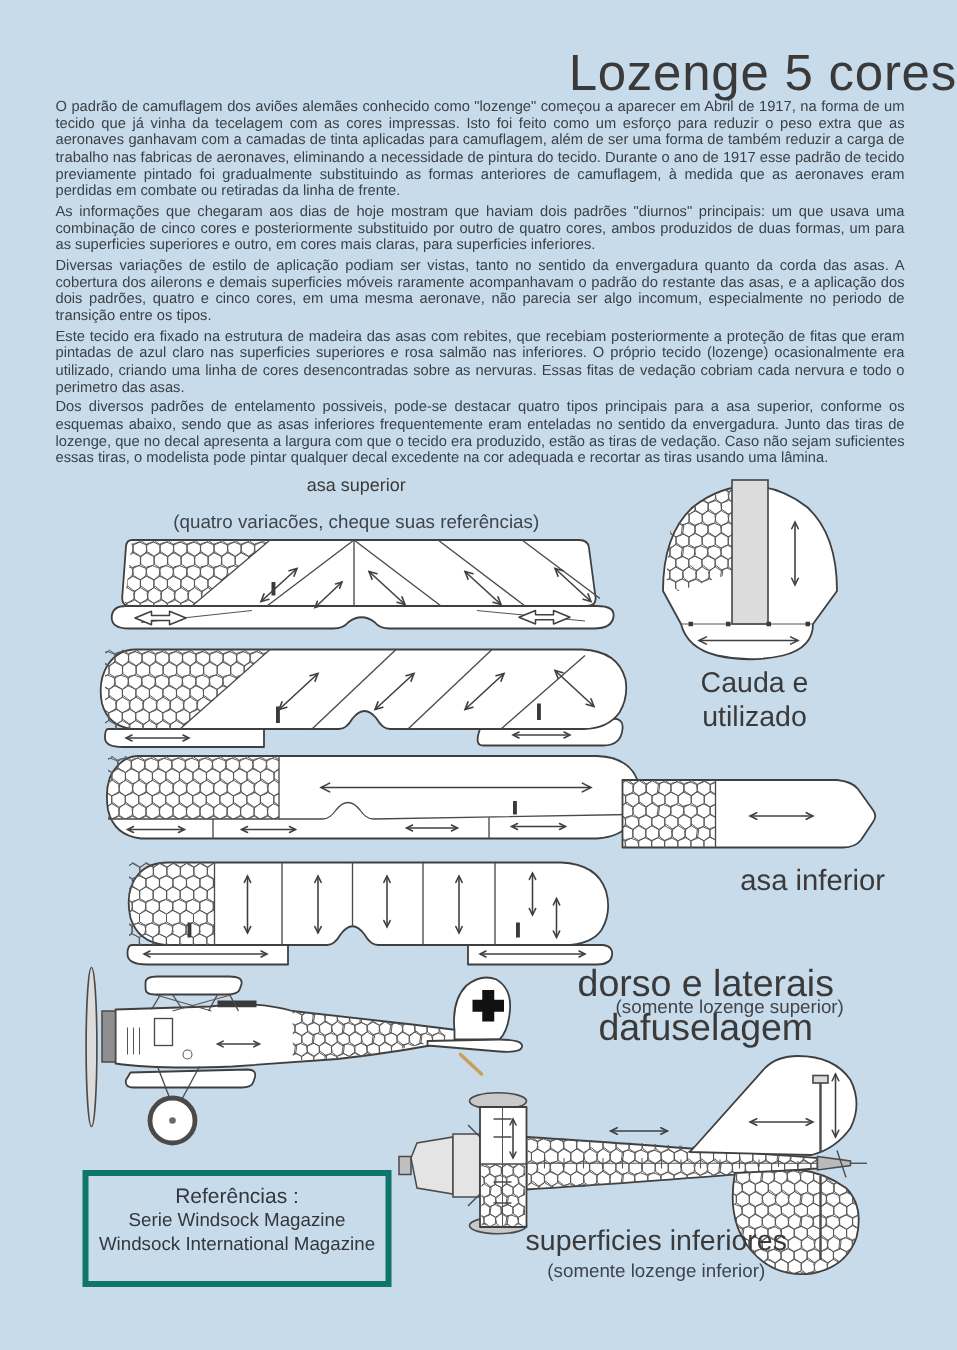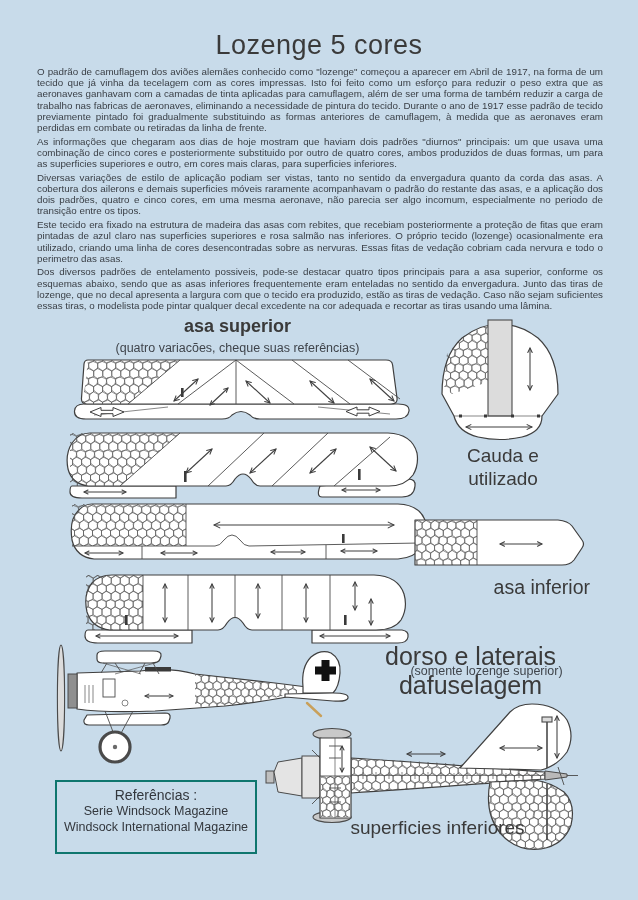--- a/index.html
+++ b/index.html
@@ -1,33 +1,33 @@
 <!DOCTYPE html>
 <html><head>
 <meta charset="utf-8">
 <style>
   html,body{margin:0;padding:0;}
   .page{position:relative;width:638px;height:900px;background:#c8dbea;overflow:hidden;
         font-family:"Liberation Sans","DejaVu Sans",sans-serif;color:#3b4047;}
-  .title{position:absolute;top:30px;left:0;width:638px;text-align:center;
-         font-size:27px;color:#3a3a3a;letter-spacing:.5px;}
+  .title{position:absolute;top:30px;left:0;width:638px;text-align:right;
+         font-size:34px;color:#3a3a3a;letter-spacing:.5px;}
   .intro{position:absolute;left:37px;top:66px;width:566px;}
   .intro p{margin:0 0 2.5px 0;font-size:9.8px;line-height:11.2px;text-align:justify;color:#3b4047;}
   .h1{position:absolute;text-align:center;color:#3a3a3a;}
   .h-sub{position:absolute;text-align:center;color:#3f444b;}
-  .lbl-asa-sup{left:70px;width:335px;top:316px;font-size:18px;font-weight:bold;}
+  .lbl-asa-sup{left:70px;width:335px;top:316px;font-size:12px;}
   .sub-asa-sup{left:45px;width:385px;top:341px;font-size:12.5px;}
   .lbl-cauda{left:428px;width:150px;top:444px;font-size:19px;line-height:23px;}
   .lbl-asa-inf{left:410px;width:180px;top:576px;font-size:19.5px;text-align:right;}
   .lbl-dorso{left:348px;width:245px;top:642px;font-size:25px;}
   .sub-dorso{left:364px;width:245px;top:664px;font-size:12.5px;}
   .lbl-supinf{left:330px;width:215px;top:817px;font-size:19px;}
   .sub-supinf{left:330px;width:215px;top:840px;font-size:12.5px;}
   .refbox{position:absolute;left:55px;top:780px;width:198px;height:70px;
-          border:2px solid #0f766e;text-align:center;}
+          border:4px solid #0f766e;text-align:center;}
   .refbox .rt{font-size:14px;margin-top:5px;color:#33373d;}
   .refbox .ri{font-size:12.5px;line-height:16px;color:#33373d;}
   svg{position:absolute;overflow:visible;}
   .ol{fill:#ffffff;stroke:#3f3f3f;stroke-width:1.2;stroke-linejoin:round;}
   .ln{stroke:#4a4a4a;stroke-width:.9;fill:none;}
   .thin{stroke:#555;stroke-width:.7;fill:none;}
   .darr{stroke:#3f3f3f;stroke-width:1.05;}
   .ah{stroke:#3f3f3f;stroke-width:1.05;fill:none;stroke-linecap:round;}
   .hexfill polygon{fill:none;stroke:#565656;stroke-width:.65;}
   .gray{fill:#dcdcdc;stroke:#4a4a4a;stroke-width:1.1;}
@@ -1289,20 +1289,21 @@
       <path d="M86.0,58.0 L84,54 L82.0,58.0" class="ah"></path>
       <path d="M279.5,58.2 L284,56 L279.5,53.8" class="ah"></path>
       <path d="M246.5,53.8 L242,56 L246.5,58.2" class="ah"></path>
       <path d="M296.8,61.5 L299,66 L301.2,61.5" class="ah"></path>
       <path d="M301.2,28.5 L299,24 L296.8,28.5" class="ah"></path>
       <path d="M182.5,64.2 L187,62 L182.5,59.8" class="ah"></path>
       <path d="M153.5,59.8 L149,62 L153.5,64.2" class="ah"></path>
     </svg>
 
   <div class="h1 lbl-supinf">superficies inferiores</div>
+  <div class="h-sub sub-supinf">(somente lozenge inferior)</div>
 
   <div class="refbox">
     <div class="rt">Referências :</div>
     <div class="ri">Serie Windsock Magazine</div>
     <div class="ri">Windsock International Magazine</div>
   </div>
 
 </div>
 
 </body></html>

